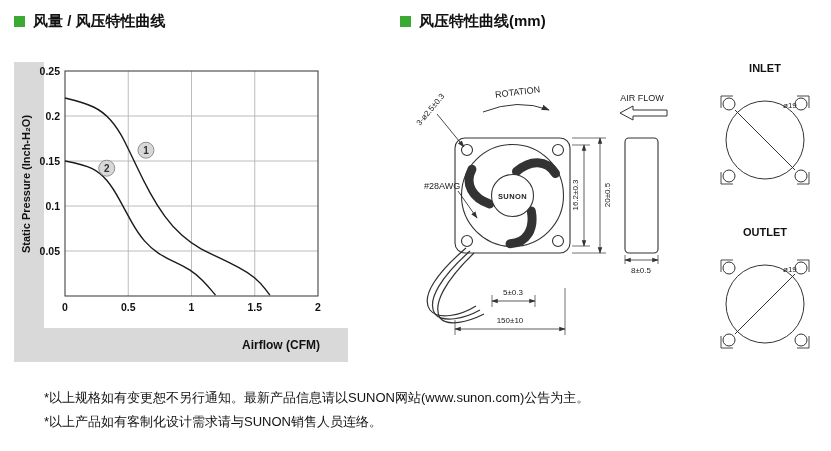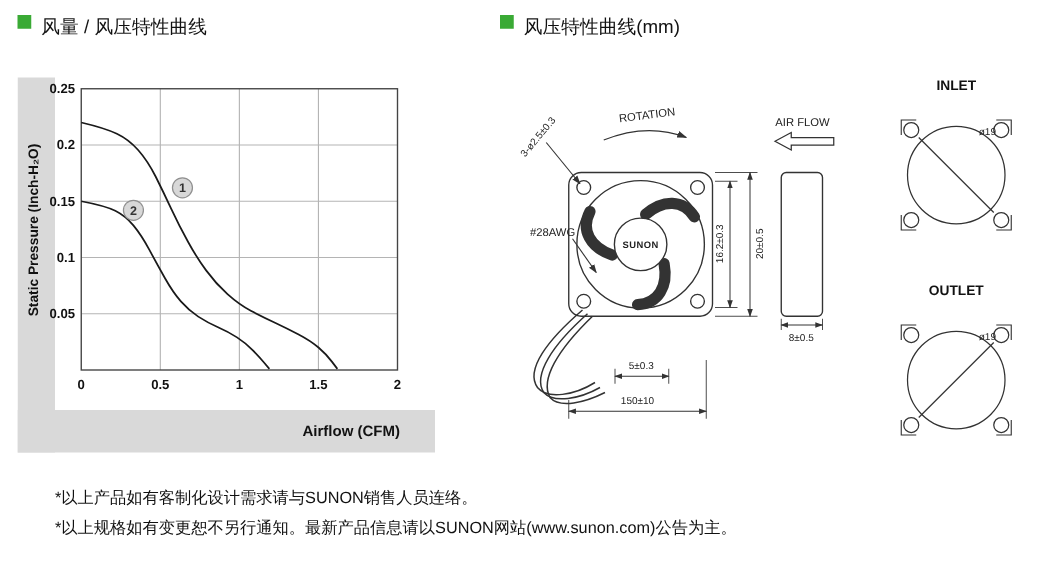--- a/index.html
+++ b/index.html
@@ -1,18 +1,18 @@
 <!DOCTYPE html>
 <html><head>
 <meta charset="utf-8">
 <style>
   *{margin:0;padding:0;box-sizing:border-box}
   html,body{width:831px;height:451px}
   body{background:#fff;font-family:"Liberation Sans","DejaVu Sans",sans-serif;position:relative;overflow:hidden;color:#111}
-  .sec-header{position:absolute;display:flex;align-items:flex-start;gap:8px;font-size:15px;font-weight:normal;color:#111}
+  .sec-header{position:absolute;display:flex;align-items:center;gap:8px;font-size:15px;font-weight:bold;color:#111}
   .sq{width:11px;height:11px;background:#3aaa35;flex:0 0 auto}
   #hdr-left{left:14px;top:12px}
   #hdr-right{left:400px;top:12px}
   #chart-svg{position:absolute;left:14px;top:58px}
   #draw-svg{position:absolute;left:380px;top:48px}
   .notes{position:absolute;left:44px;top:386px;font-size:13px;color:#111;line-height:24px}
   text{font-family:"Liberation Sans","DejaVu Sans",sans-serif;fill:#222}
   .tick{font-size:10.5px;font-weight:bold;fill:#111}
   .axis-label{font-size:11px;font-weight:bold;fill:#111}
   .xaxis-label{font-size:12px;font-weight:bold;fill:#111}
@@ -165,15 +165,15 @@
     <circle cx="421" cy="292" r="6" fill="#fff"></circle>
     <path d="M 341,224 L 341,212 L 353,212" stroke-width="0.9"></path>
     <path d="M 417,212 L 429,212 L 429,224" stroke-width="0.9"></path>
     <path d="M 341,288 L 341,300 L 353,300" stroke-width="0.9"></path>
     <path d="M 429,288 L 429,300 L 417,300" stroke-width="0.9"></path>
   </g>
   <text class="dim" x="403" y="224">ø19</text>
 </svg>
 
 <div class="notes">
+  <div>*以上规格如有变更恕不另行通知。最新产品信息请以SUNON网站(www.sunon.com)公告为主。</div>
   <div>*以上产品如有客制化设计需求请与SUNON销售人员连络。</div>
-  <div>*以上规格如有变更恕不另行通知。最新产品信息请以SUNON网站(www.sunon.com)公告为主。</div>
 </div>
 
 </body></html>

